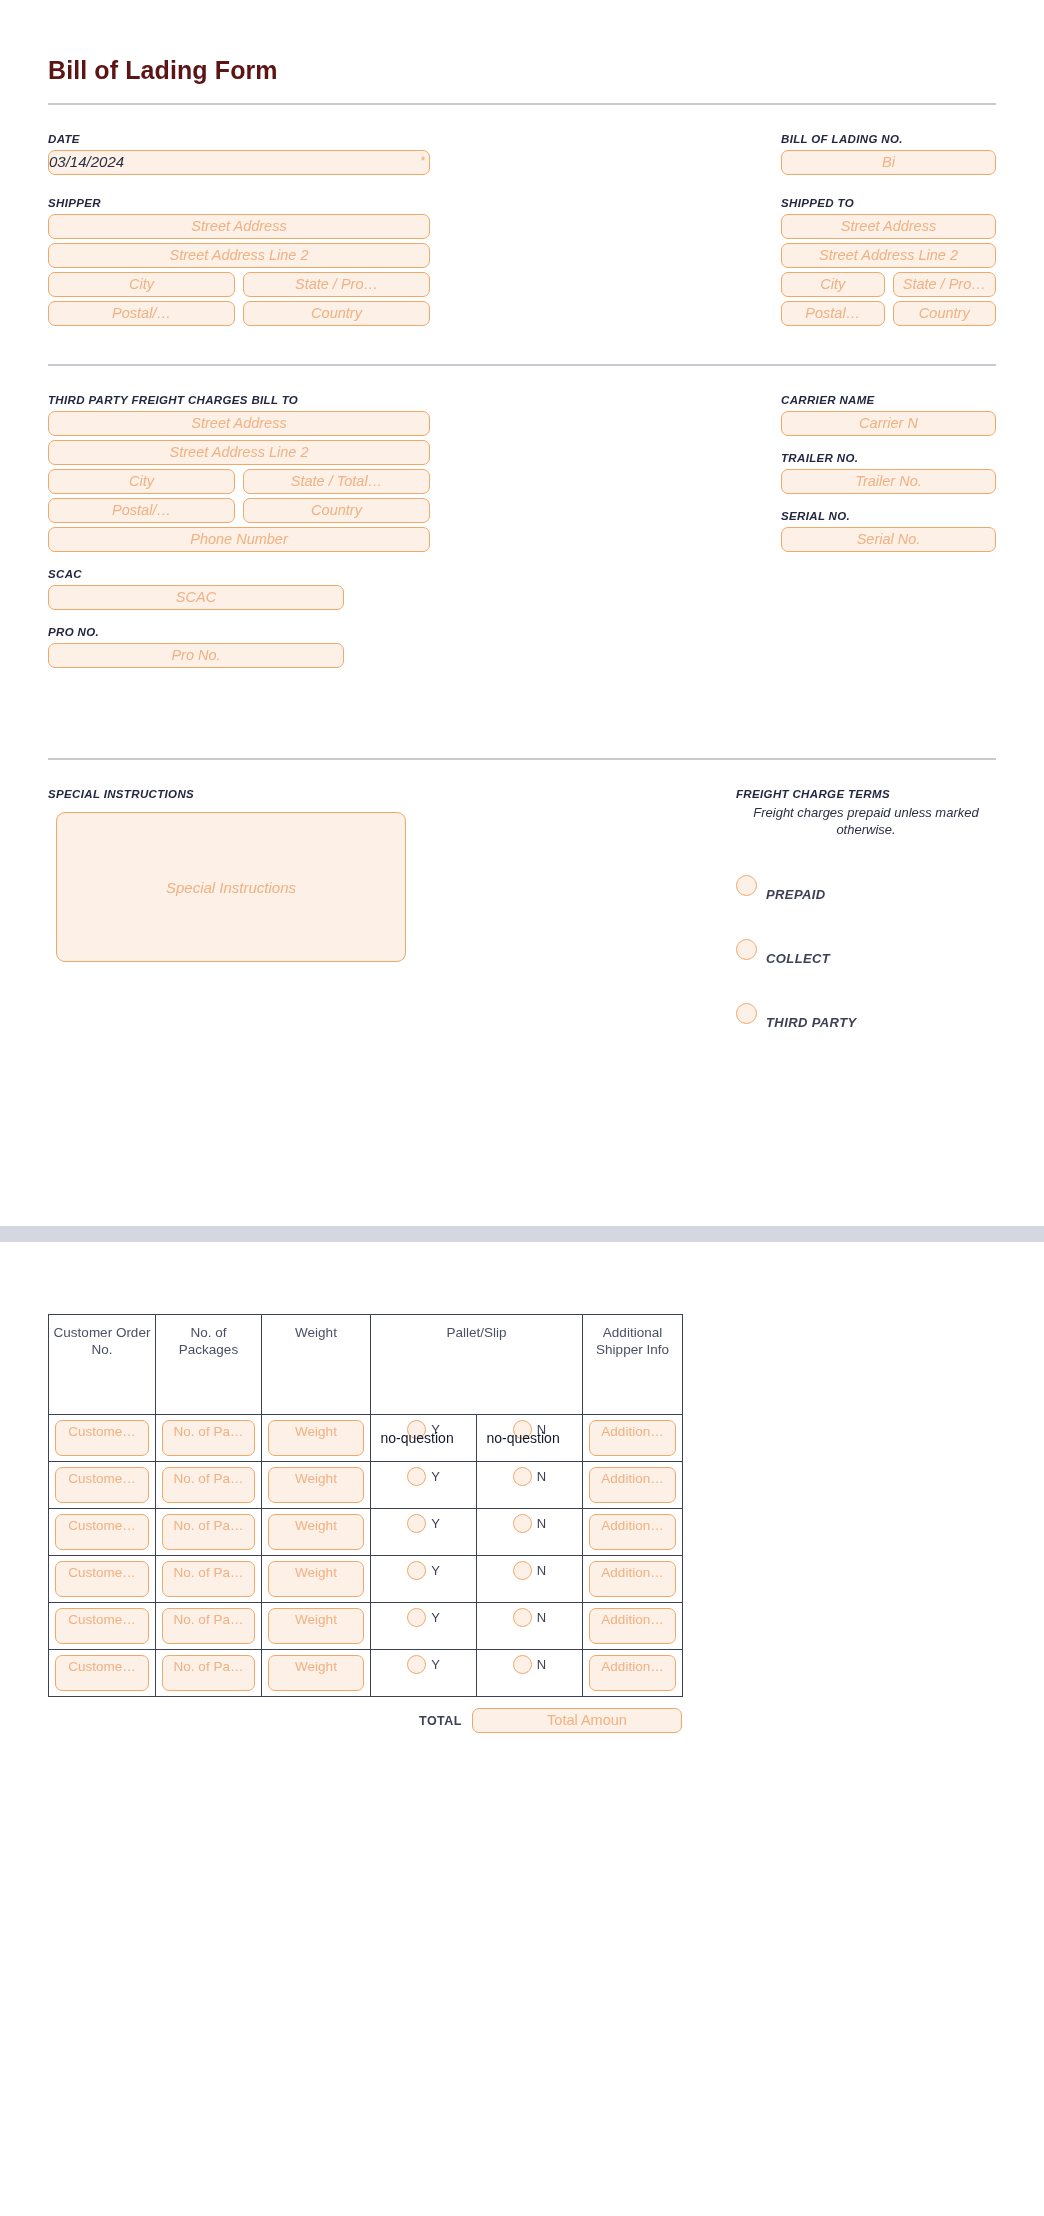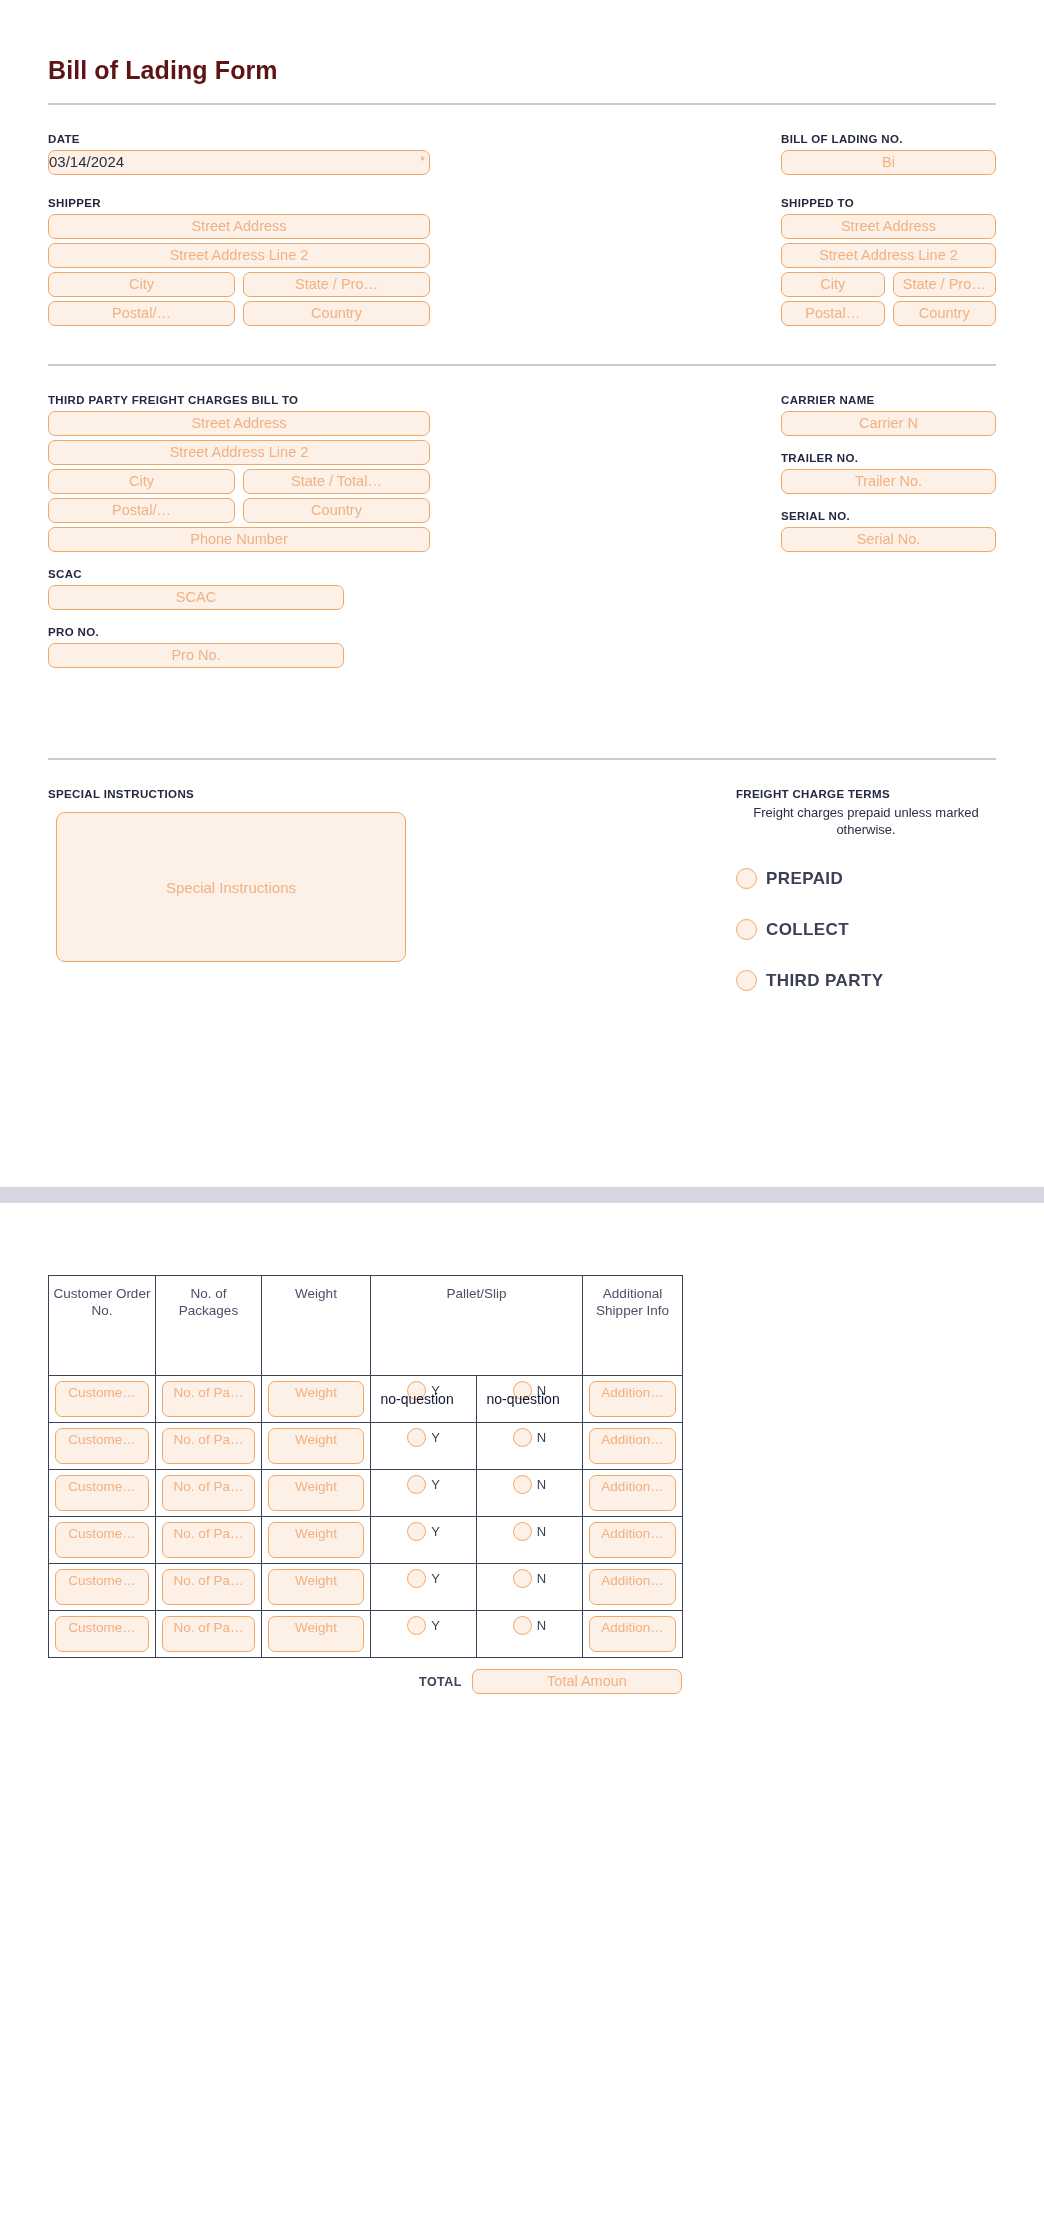--- a/index.html
+++ b/index.html
@@ -74,20 +74,21 @@
   }
   .mb4 { margin-bottom:4px; }
   .row2 { display:flex; gap:8px; margin-bottom:4px; }
   .row2 > .fld { flex:1 1 0; min-width:0; }
 
   
   .cols {
     display:flex;
     gap:0;
     padding-top:28px;
+    font-style:italic;
   }
   .colL { width:382px; flex:0 0 382px; }
   .colSpacer { flex:1 1 auto; }
   .colR { width:215px; flex:0 0 215px; }
 
   .blk { margin-bottom:16px; }
 
   .sec-rule {
     border:0;
     border-top:2px solid #c9c9cf;
@@ -126,24 +127,25 @@
   }
   .radio {
     width:21px;
     height:21px;
     border-radius:50%;
     border:1.5px solid #f0a868;
     background:#fdf0e6;
     flex:0 0 21px;
   }
   .radio-lbl {
-    font-size:17px;
+    font-size:13px;
     font-weight:bold;
     color:#3b4055;
     letter-spacing:0.4px;
+    margin-top:19px;
   }
 
   
   .band {
     height:16px;
     background:#d6d6e0;
     width:100%;
   }
 
   

